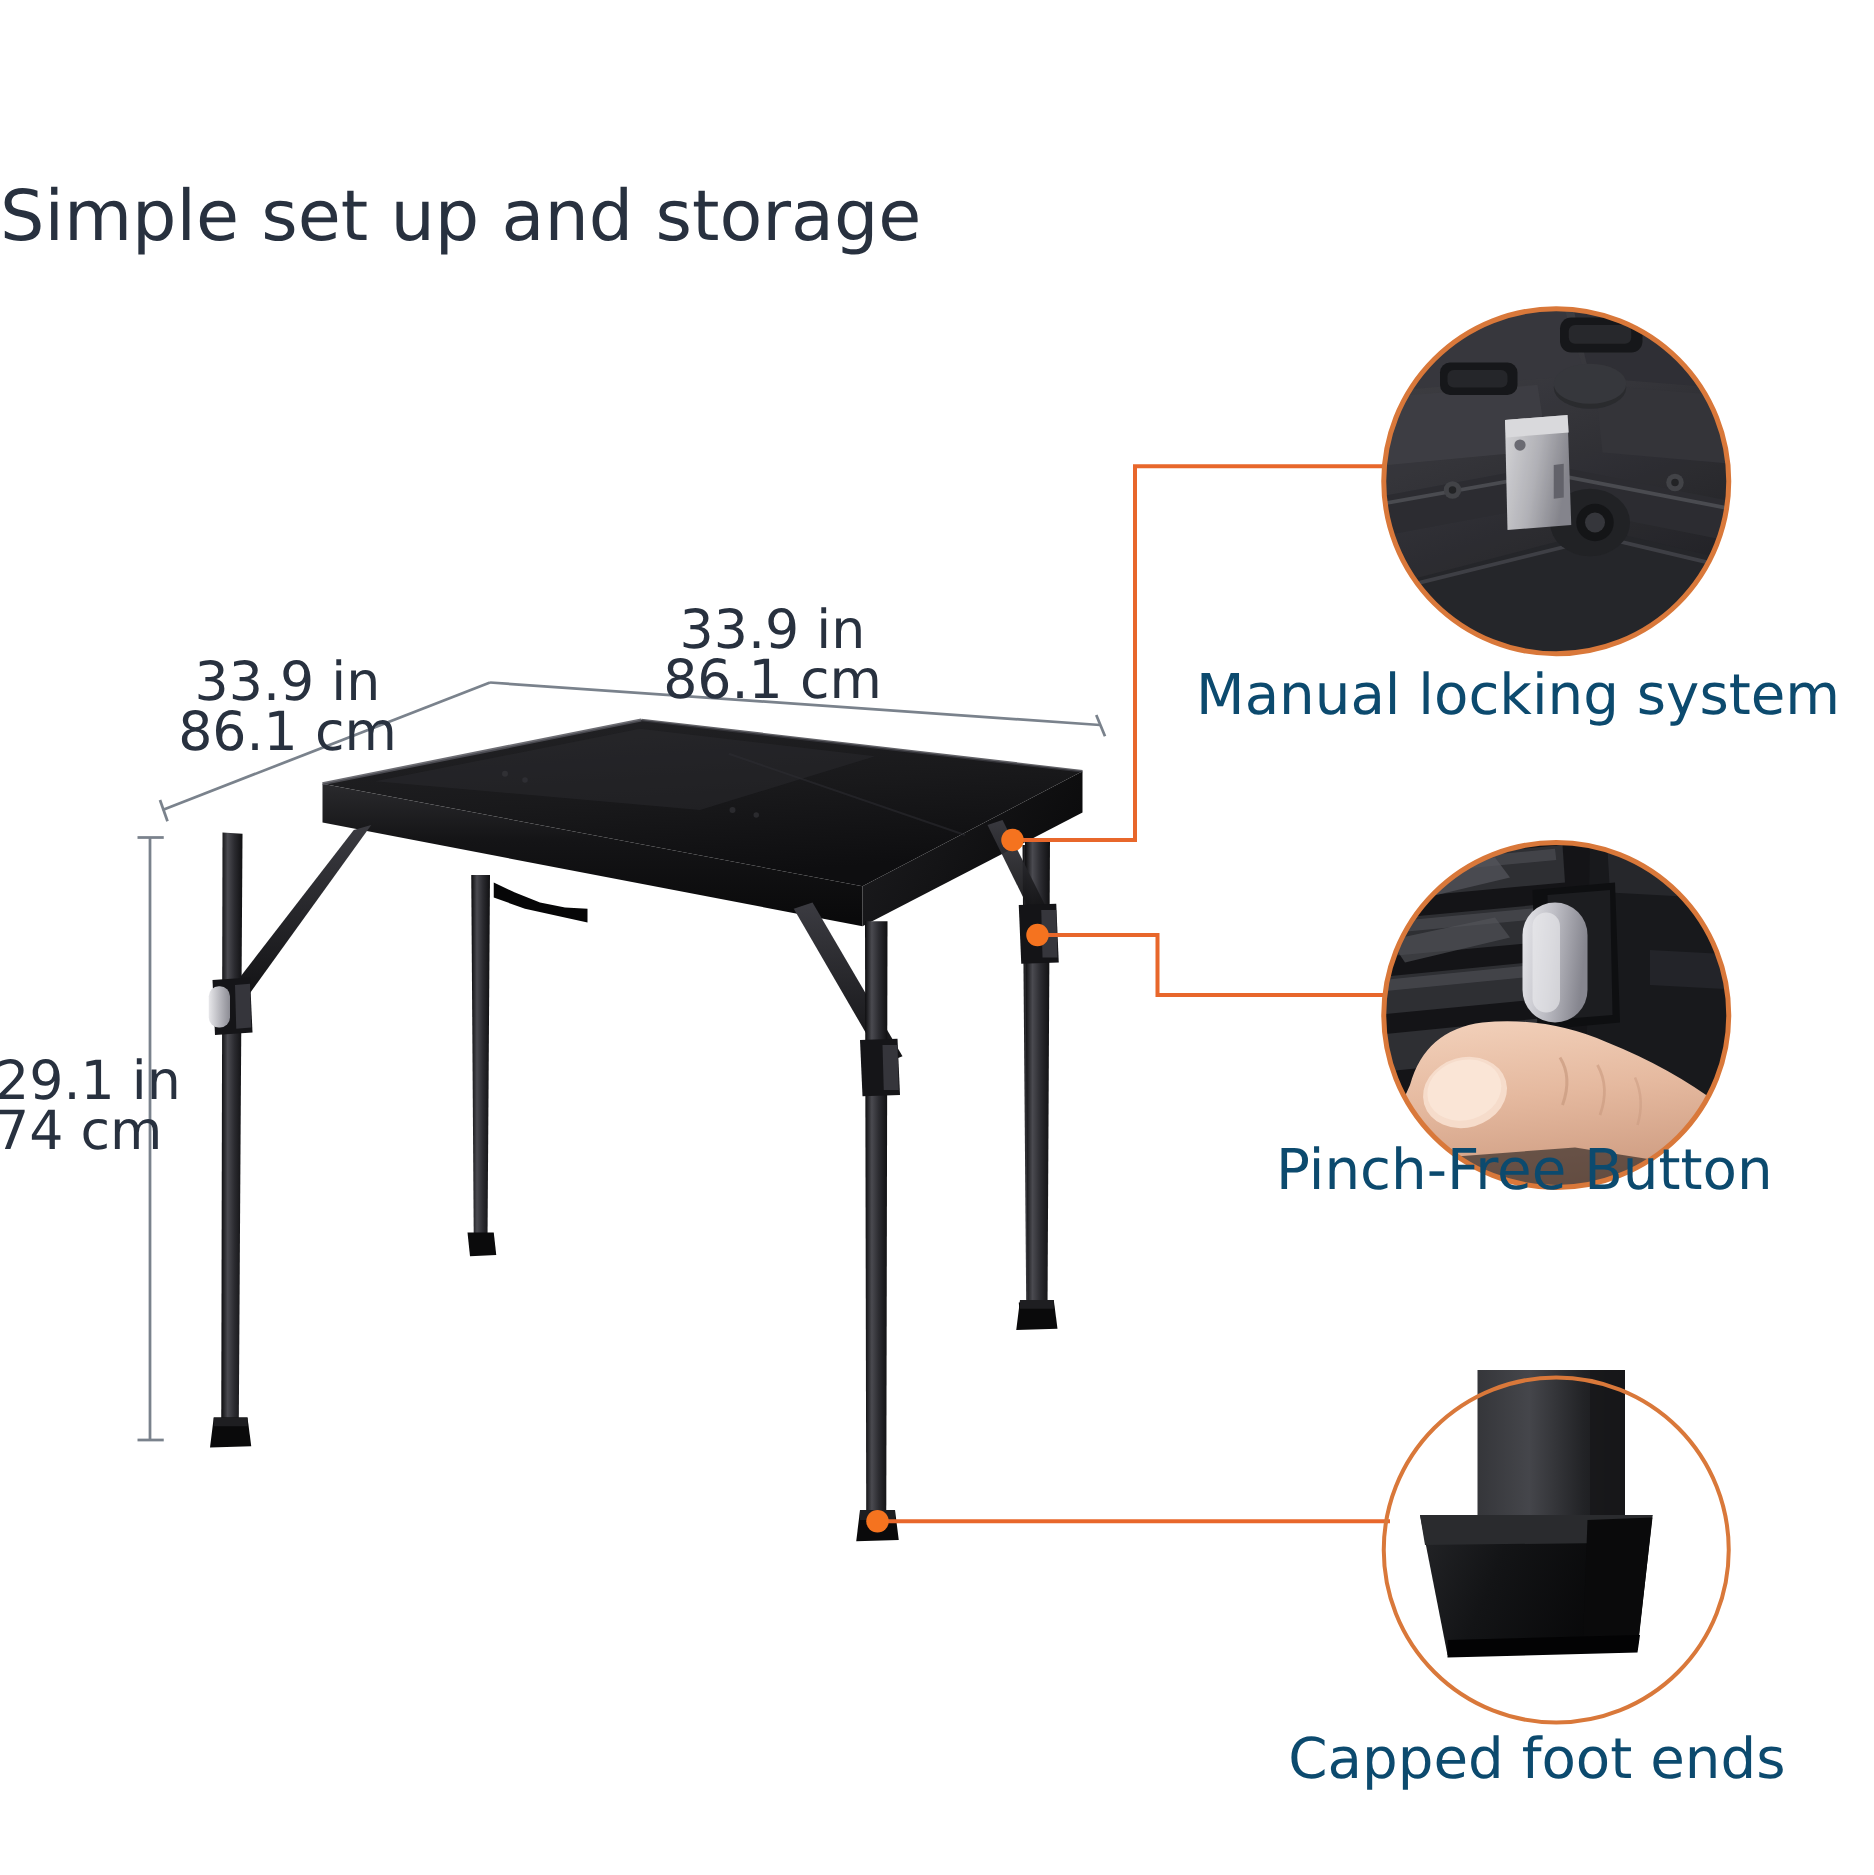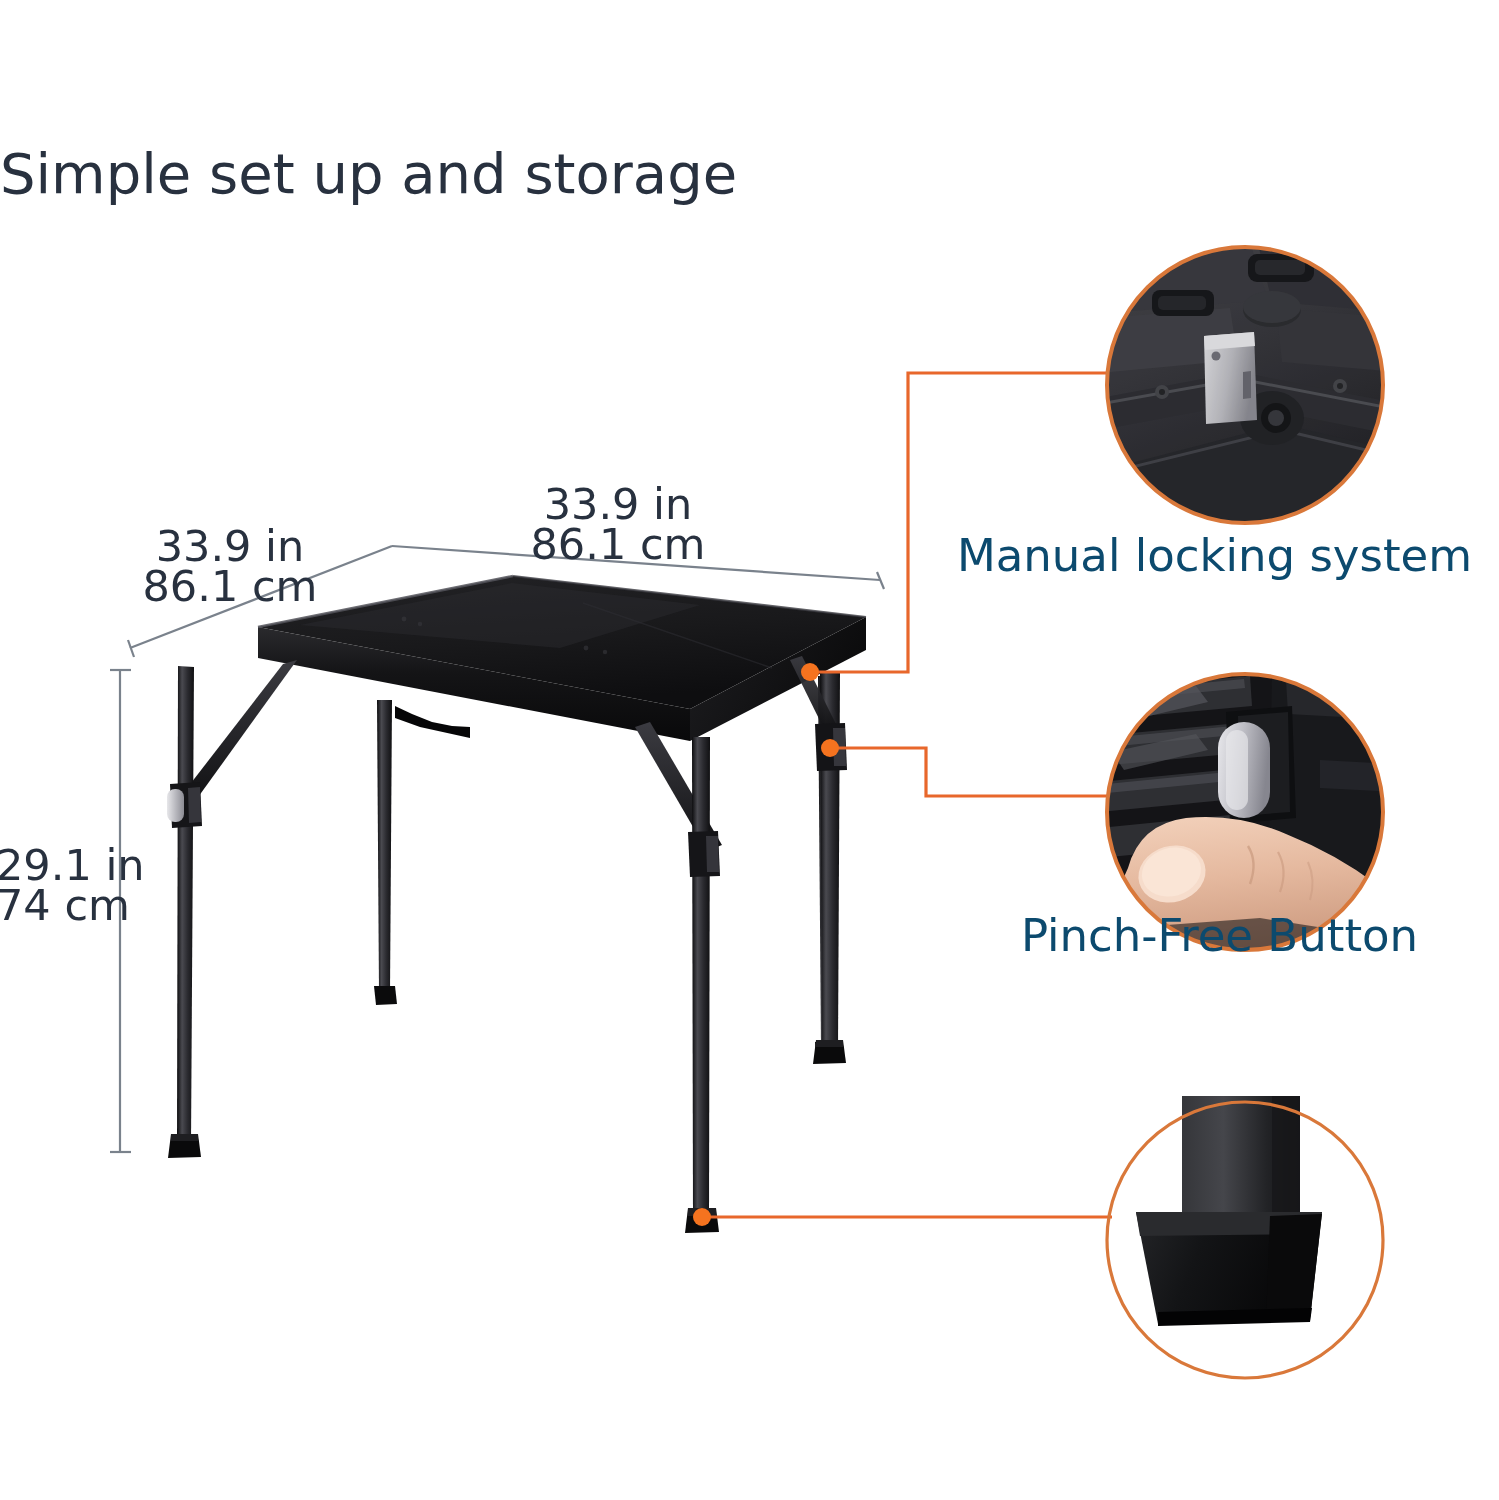--- a/index.html
+++ b/index.html
@@ -348,16 +348,16 @@
     <span>74 cm</span>
   </div>
 
   <div class="caption" id="cap-1">
     <span>Manual locking system</span><br>
   </div>
   <div class="caption" id="cap-2">
     <span>Pinch-Free Button</span><br>
   </div>
   <div class="caption" id="cap-3">
-    <br>
+    <span>Capped foot ends</span><br>
   </div>
 
 </div>
 
 </body></html>

